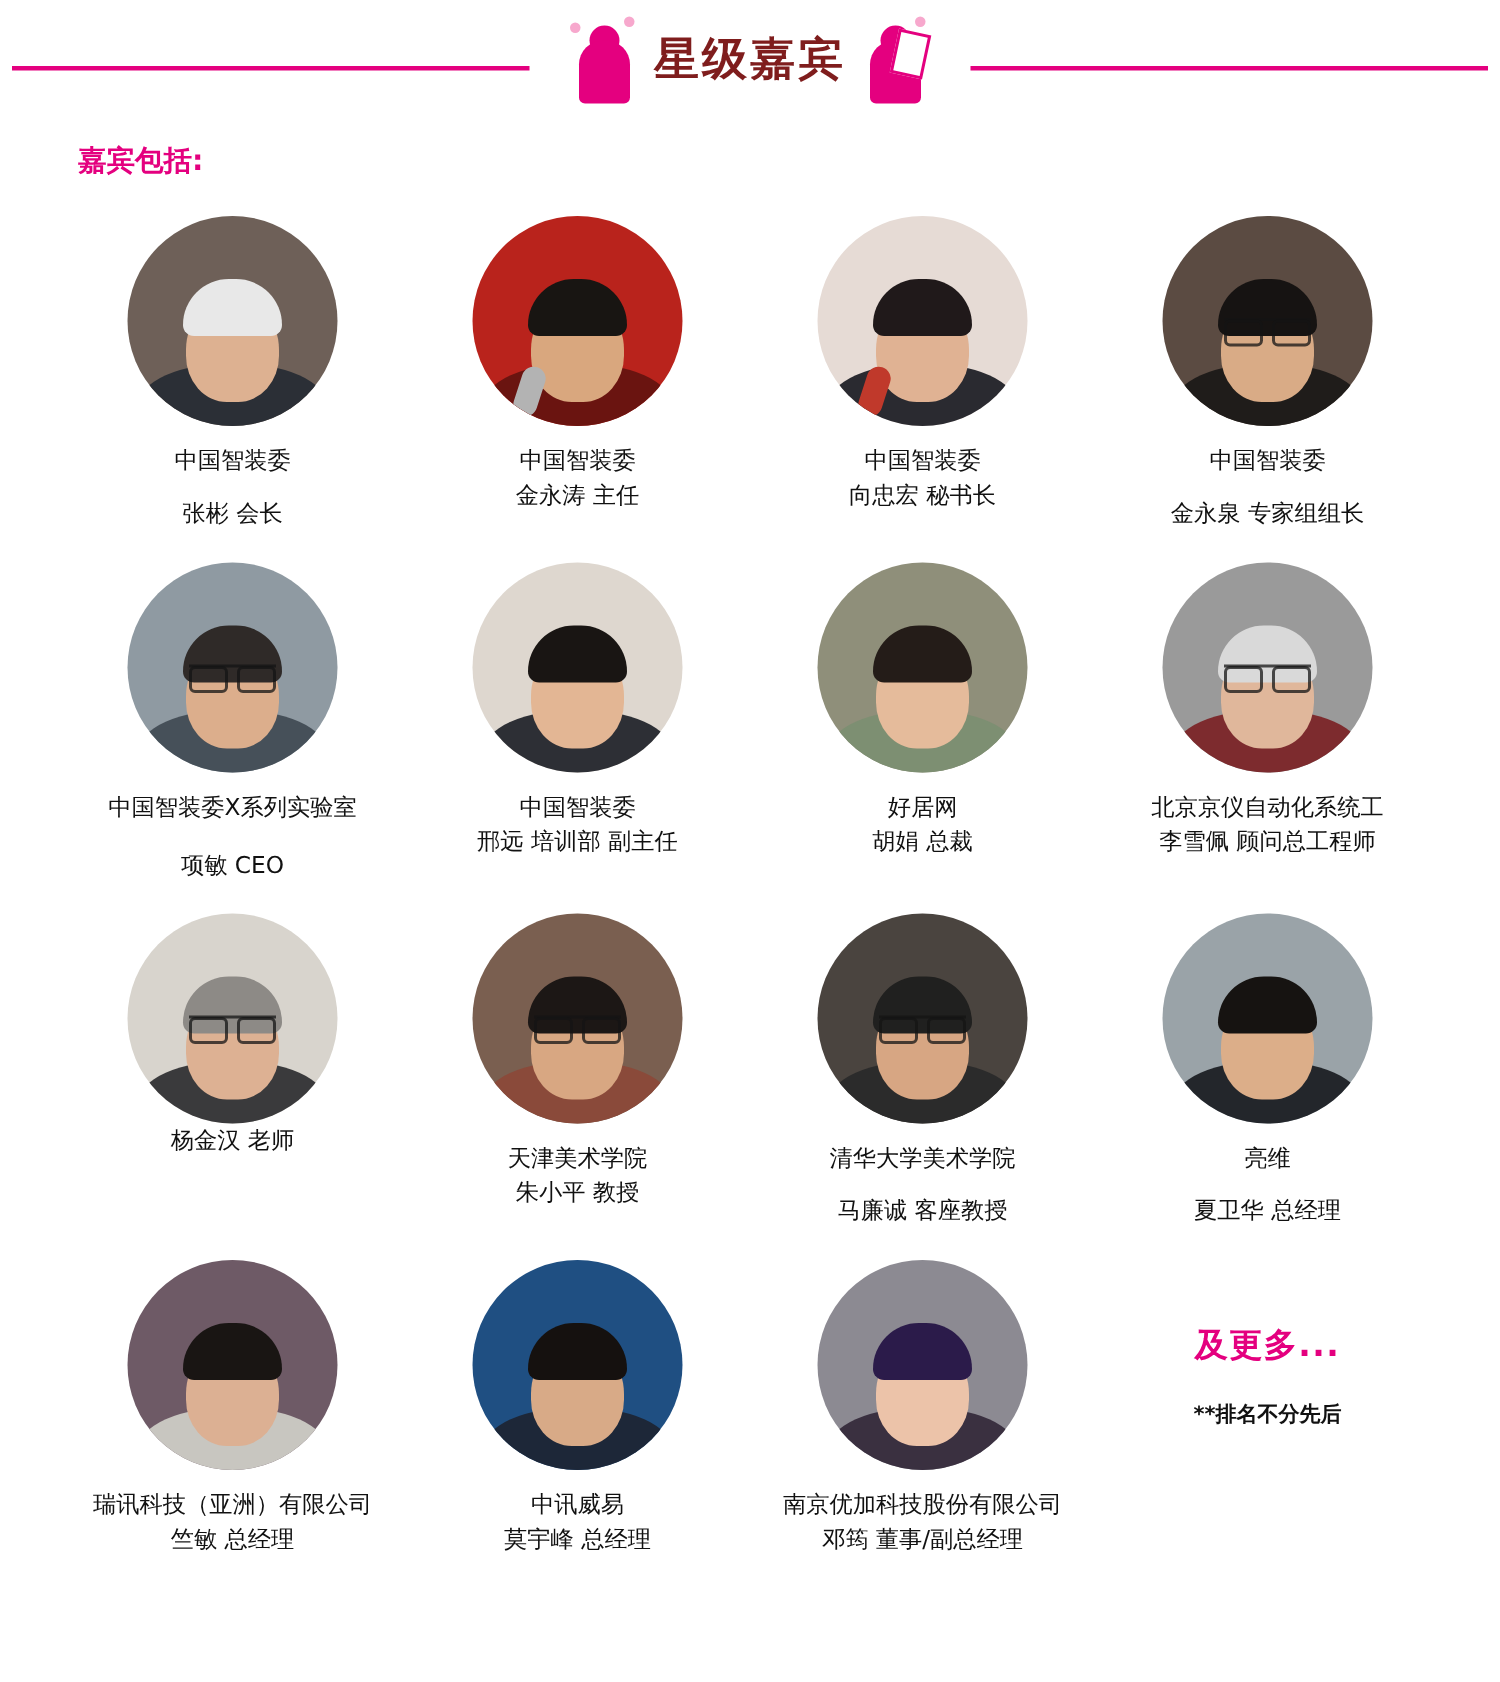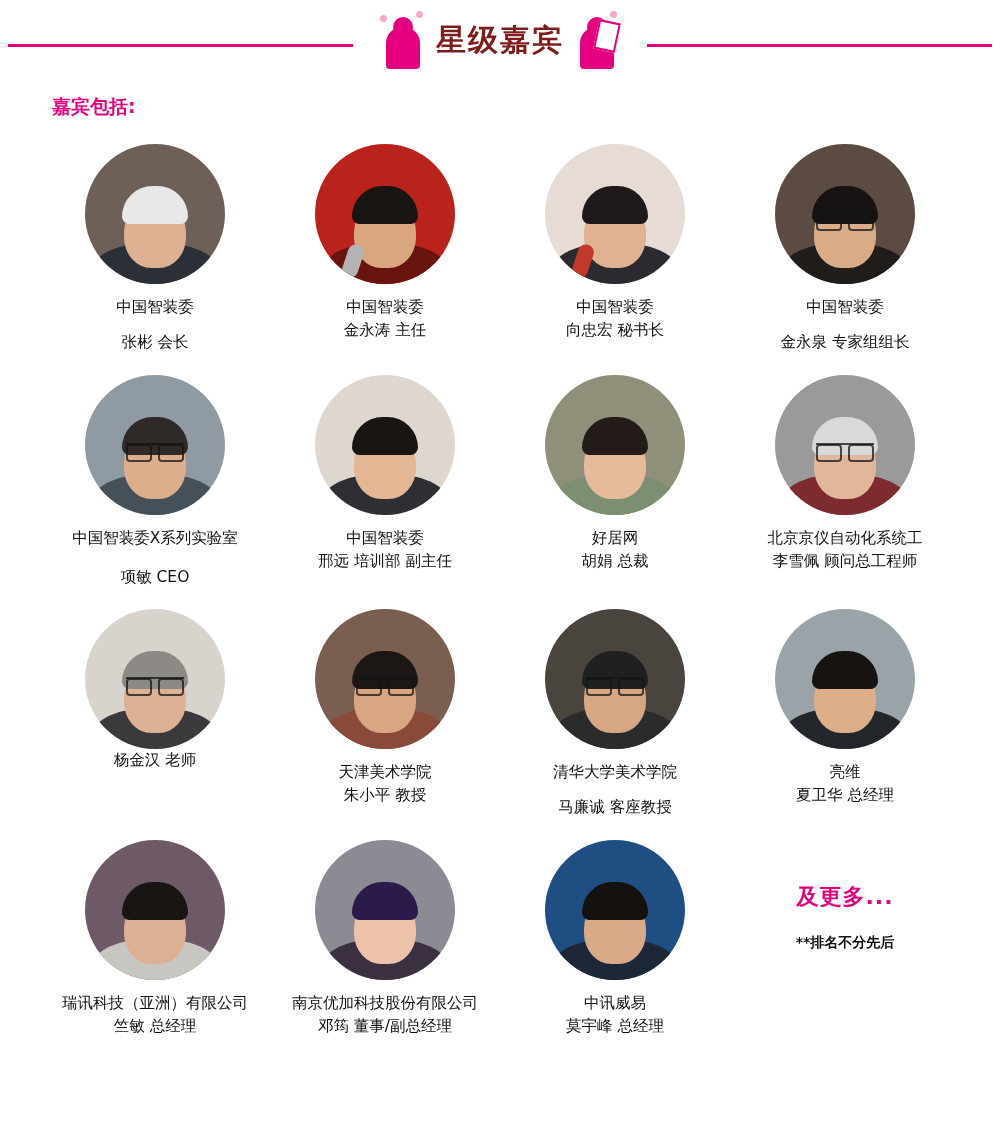--- a/index.html
+++ b/index.html
@@ -363,51 +363,51 @@
     <div class="caption" style="margin-top:12px">马廉诚  客座教授</div>
   </div>
 
   <div class="cell">
     <div class="avatar" style="background:#9aa3a8">
       <span class="shoulders" style="background:#23262b"></span>
       <span class="face" style="background:#dcae89"></span>
       <span class="hair" style="background:#161311"></span>
     </div>
     <div class="caption">亮维</div>
-    <div class="caption" style="margin-top:0">夏卫华  总经理</div>
+    <div class="caption" style="margin-top:12px">夏卫华  总经理</div>
   </div>
 
   <div class="cell">
     <div class="avatar" style="background:#6e5a66">
       <span class="shoulders" style="background:#c8c6c0"></span>
       <span class="face" style="background:#dcb093"></span>
       <span class="hair" style="background:#191513"></span>
     </div>
     <div class="caption">瑞讯科技（亚洲）有限公司</div>
     <div class="caption" style="margin-top:0">竺敏  总经理</div>
   </div>
 
   <div class="cell">
+    <div class="avatar" style="background:#1f4f82">
+      <span class="shoulders" style="background:#1d2738"></span>
+      <span class="face" style="background:#d8aa87"></span>
+      <span class="hair" style="background:#15110f"></span>
+    </div>
+    <div class="caption">中讯威易</div>
+    <div class="caption" style="margin-top:0">莫宇峰  总经理</div>
+  </div>
+
+  <div class="cell">
     <div class="avatar" style="background:#8c8a92">
       <span class="shoulders" style="background:#3a3040"></span>
       <span class="face" style="background:#ecc3a9"></span>
       <span class="hair" style="background:#2b1b4a"></span>
     </div>
     <div class="caption">南京优加科技股份有限公司</div>
     <div class="caption" style="margin-top:0">邓筠  董事/副总经理</div>
   </div>
 
-  <div class="cell">
-    <div class="avatar" style="background:#1f4f82">
-      <span class="shoulders" style="background:#1d2738"></span>
-      <span class="face" style="background:#d8aa87"></span>
-      <span class="hair" style="background:#15110f"></span>
-    </div>
-    <div class="caption">中讯威易</div>
-    <div class="caption" style="margin-top:0">莫宇峰  总经理</div>
-  </div>
-
   <div class="more-cell">
     <div class="more-title">及更多...</div>
     <div class="more-note">**排名不分先后</div>
   </div>
 
 </div>
 
 </body></html>

